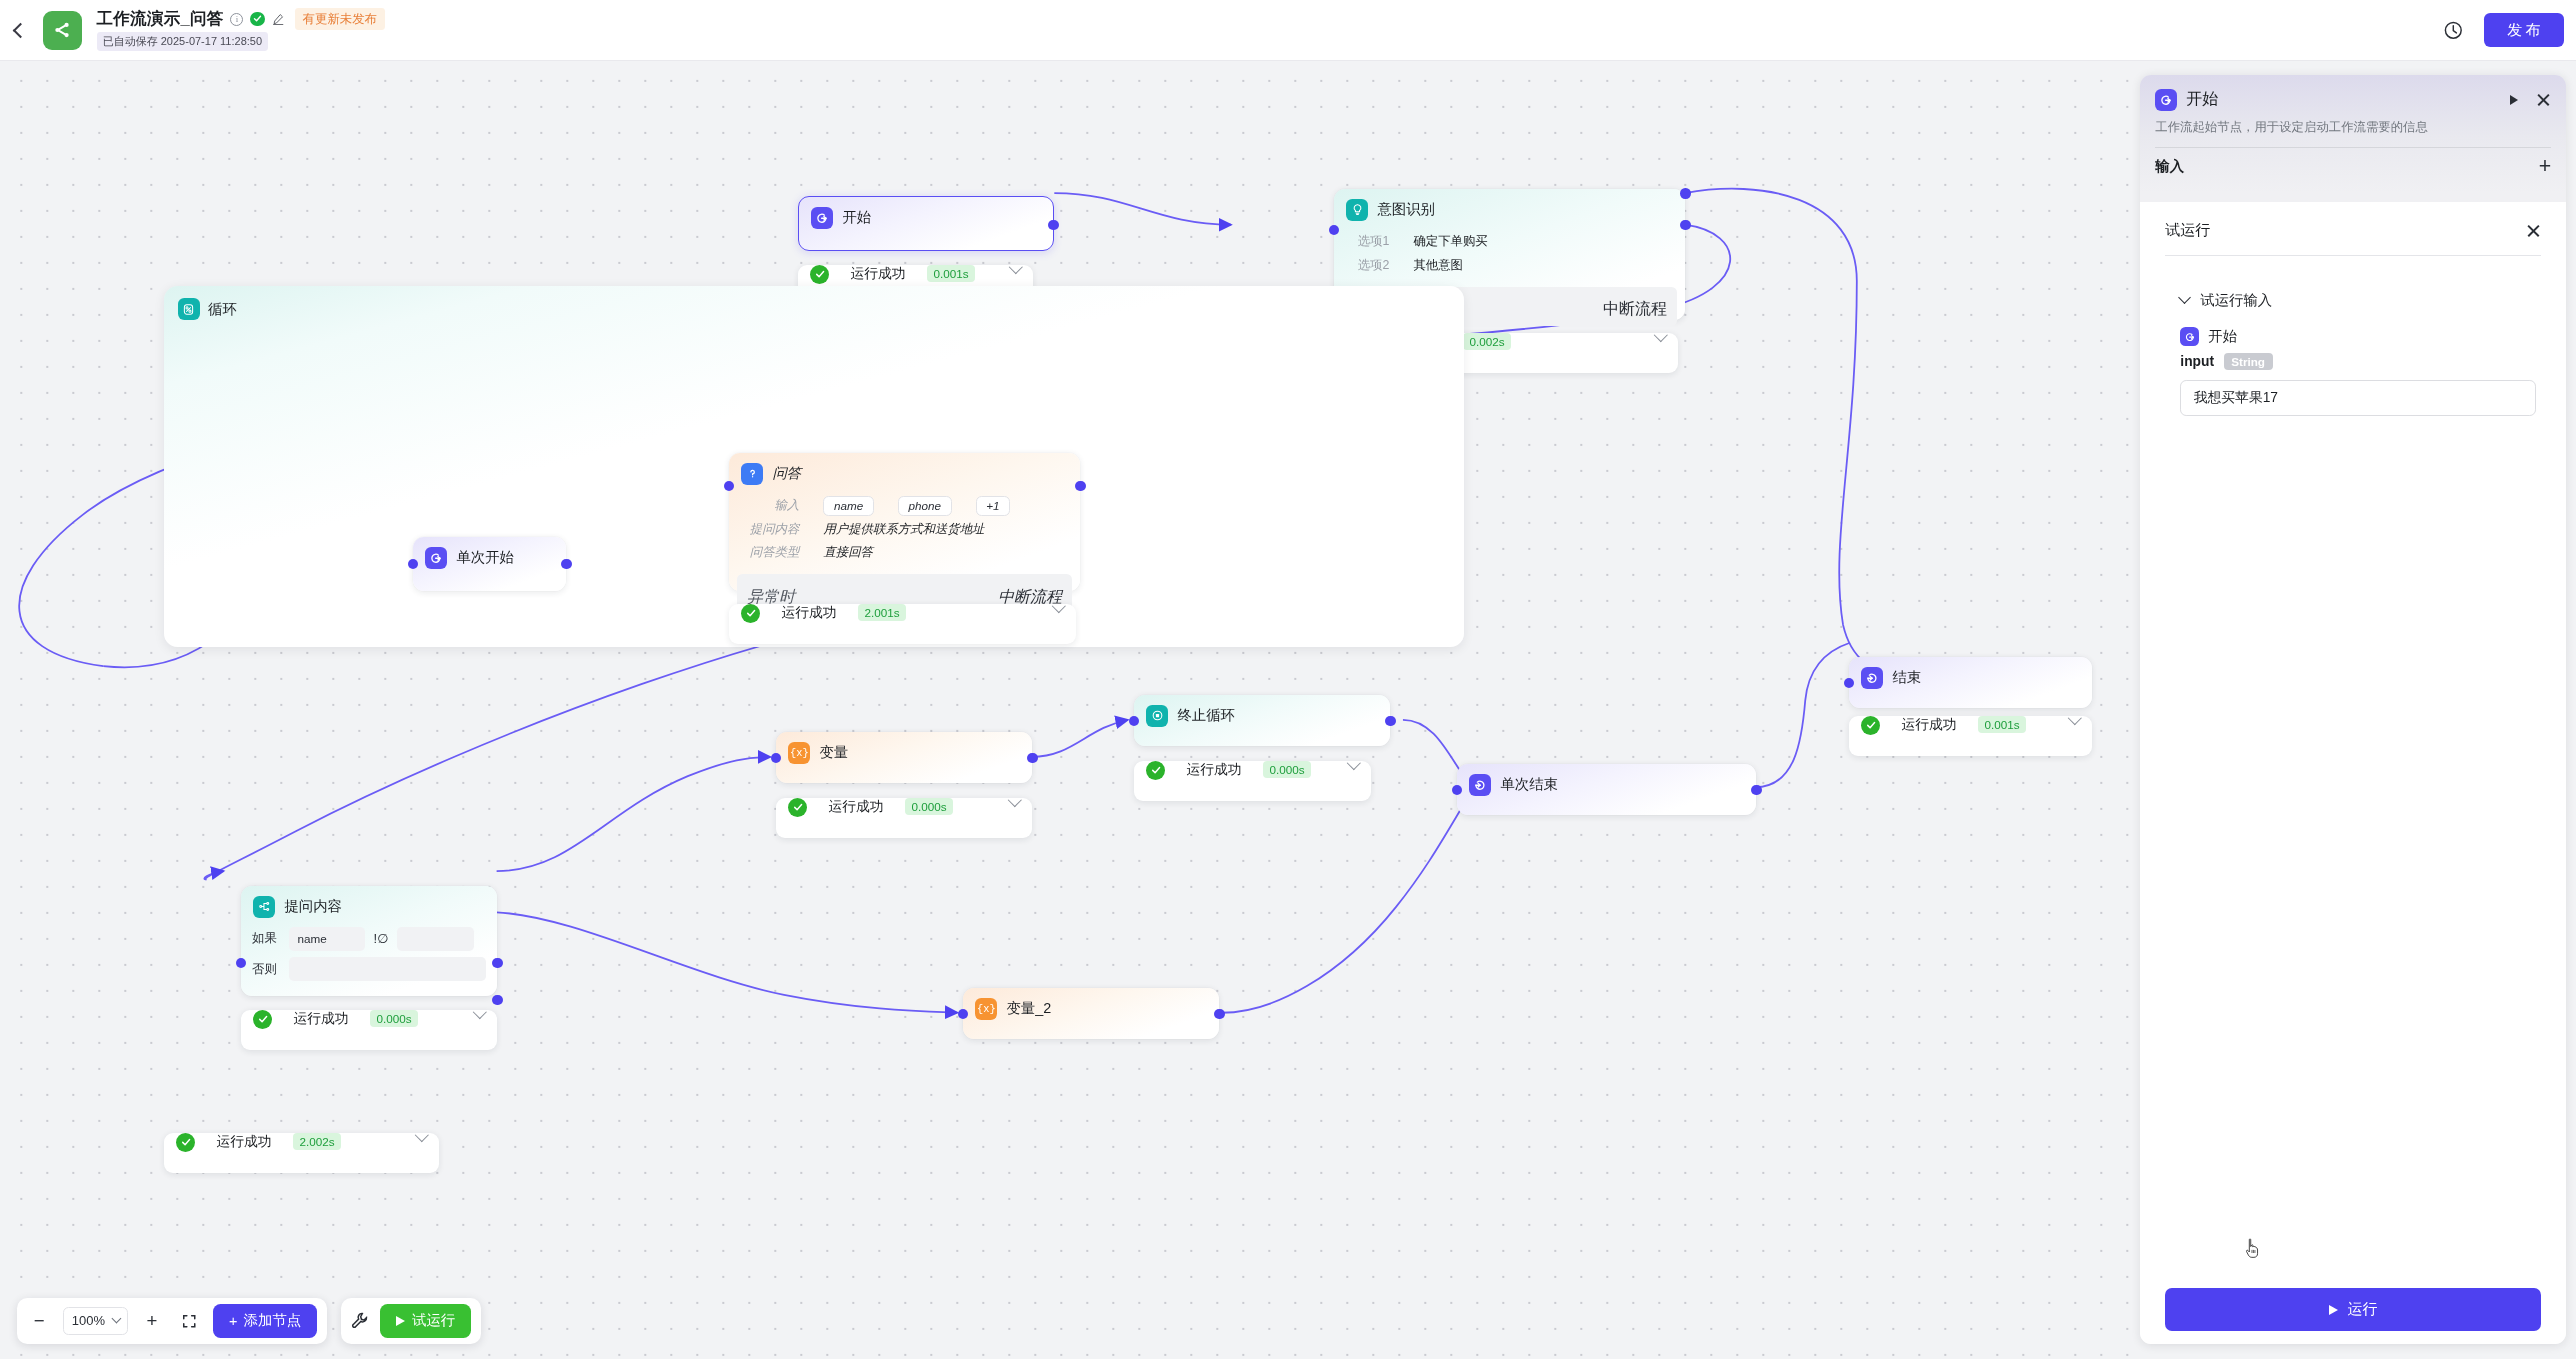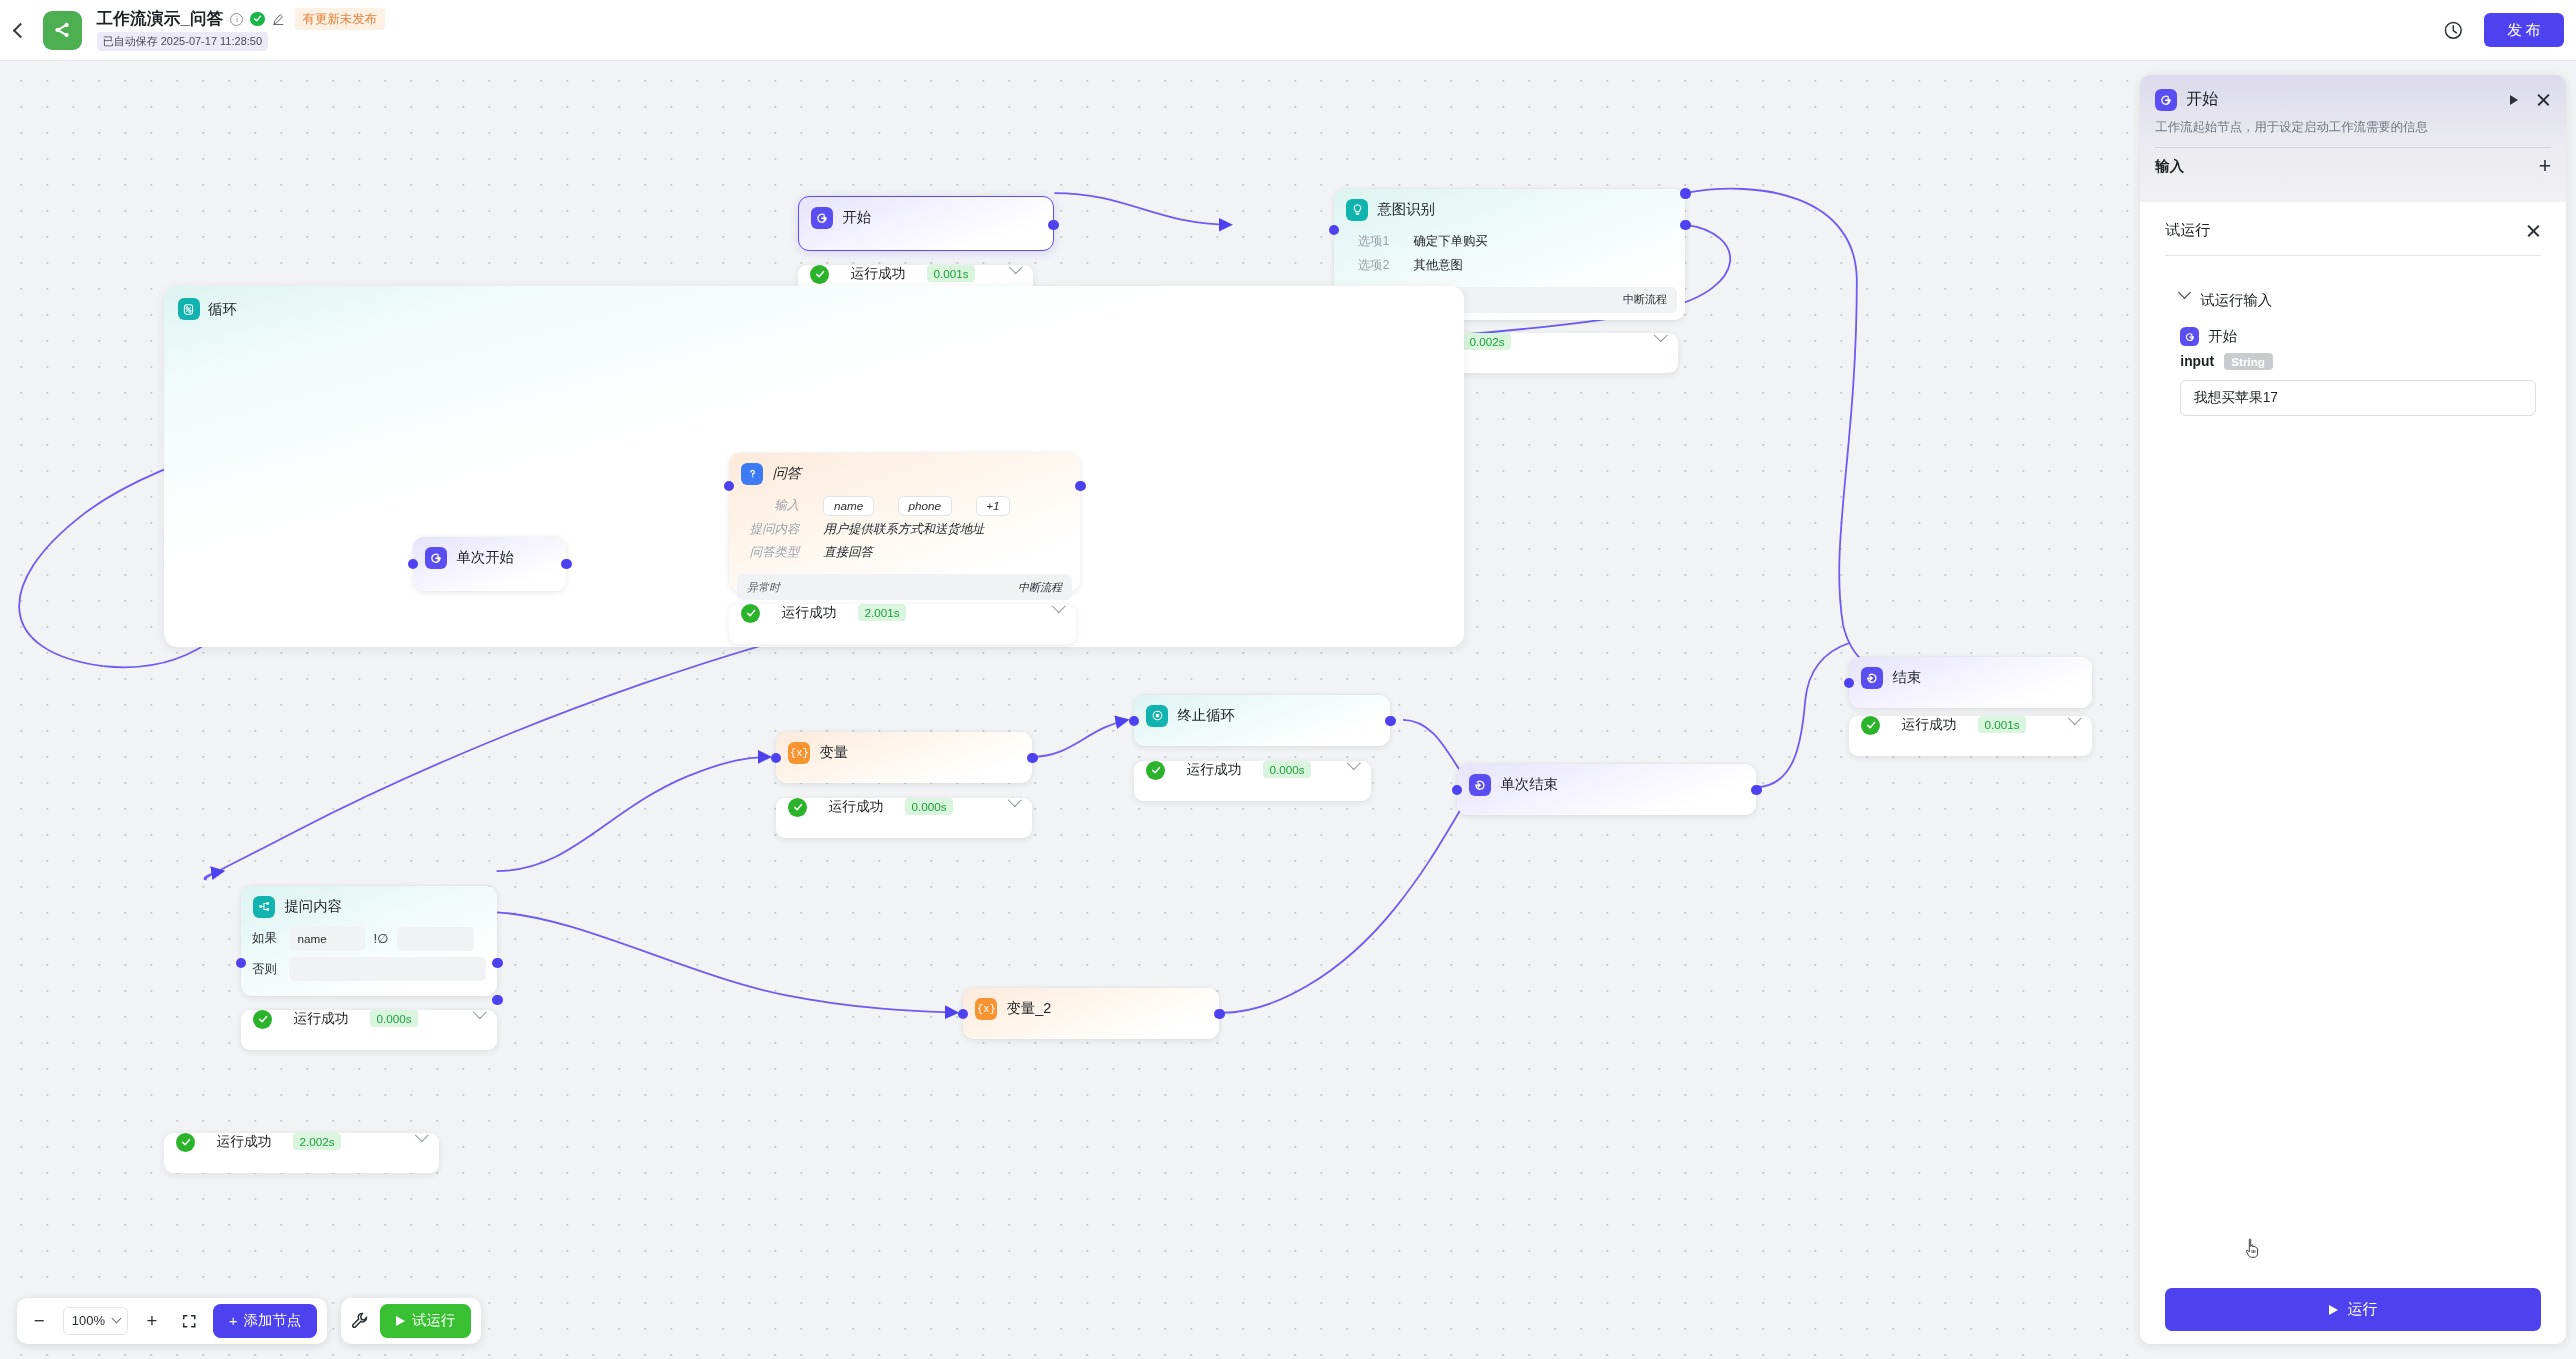--- a/index.html
+++ b/index.html
@@ -138,21 +138,21 @@
     border: 0.7px solid #e2e3e7; background: #fff;
     border-radius: 5.5px; padding: 2.8px 9.6px;
     font-size: 11.7px; color: #2b2f36;
   }
   .err-bar {
     margin: 2.8px 8.3px 8.3px 8.3px;
     background: #f1f2f4; border-radius: 5.5px;
     display: flex; align-items: center; justify-content: space-between;
     padding: 5.5px 9.6px;
   }
-  .err-bar span { font-size: 11px; color: #555a62; }
+  .err-bar span { font-size: 16px; color: #555a62; margin-top: 7px; }
   .err-bar .v { color: #2b2f36; }
 
   .cond-row { display: flex; align-items: center; gap: 8.3px; margin-bottom: 6.9px; }
   .cond-label { width: 29px; font-size: 12.4px; color: #2b2f36; }
   .cond-box {
     background: #f1f2f4; border-radius: 4.8px; height: 23.4px;
     display: flex; align-items: center; padding: 0 8.3px;
     font-size: 11.7px; color: #2b2f36;
   }
   .cond-op { font-size: 13px; color: #2b2f36; }
@@ -277,21 +277,21 @@
 
   
   .tryrun {
     position:absolute; left:0; top: 127px; width: 426px; height: 1142px;
     background:#fff; border-radius: 0 0 11px 11px;
   }
   .tryrun-hd { display:flex; align-items:center; padding: 19px 25px 0 25px; }
   .tryrun-title { font-size: 15px; color:#1c1f23; }
   .tryrun-div { margin: 15px 25px 0 25px; height:0.7px; background:#e4e5e9; }
   .tryrun-sec {
-    display:flex; align-items:flex-start; gap:11px;
+    display:flex; align-items:center; gap:11px;
     padding: 36px 25px 0 40px;
   }
   .chev-sec {
     width: 9px; height: 9px;
     border-right: 1.8px solid #2b2f36; border-bottom: 1.8px solid #2b2f36;
     transform: rotate(45deg) translate(-2.1px,-2.1px);
     cursor:pointer;
   }
   .tryrun-sec-label { font-size: 14.4px; color:#1c1f23; }
   .tryrun-node { display:flex; align-items:center; gap:9px; padding: 16.5px 25px 0 40px; }

